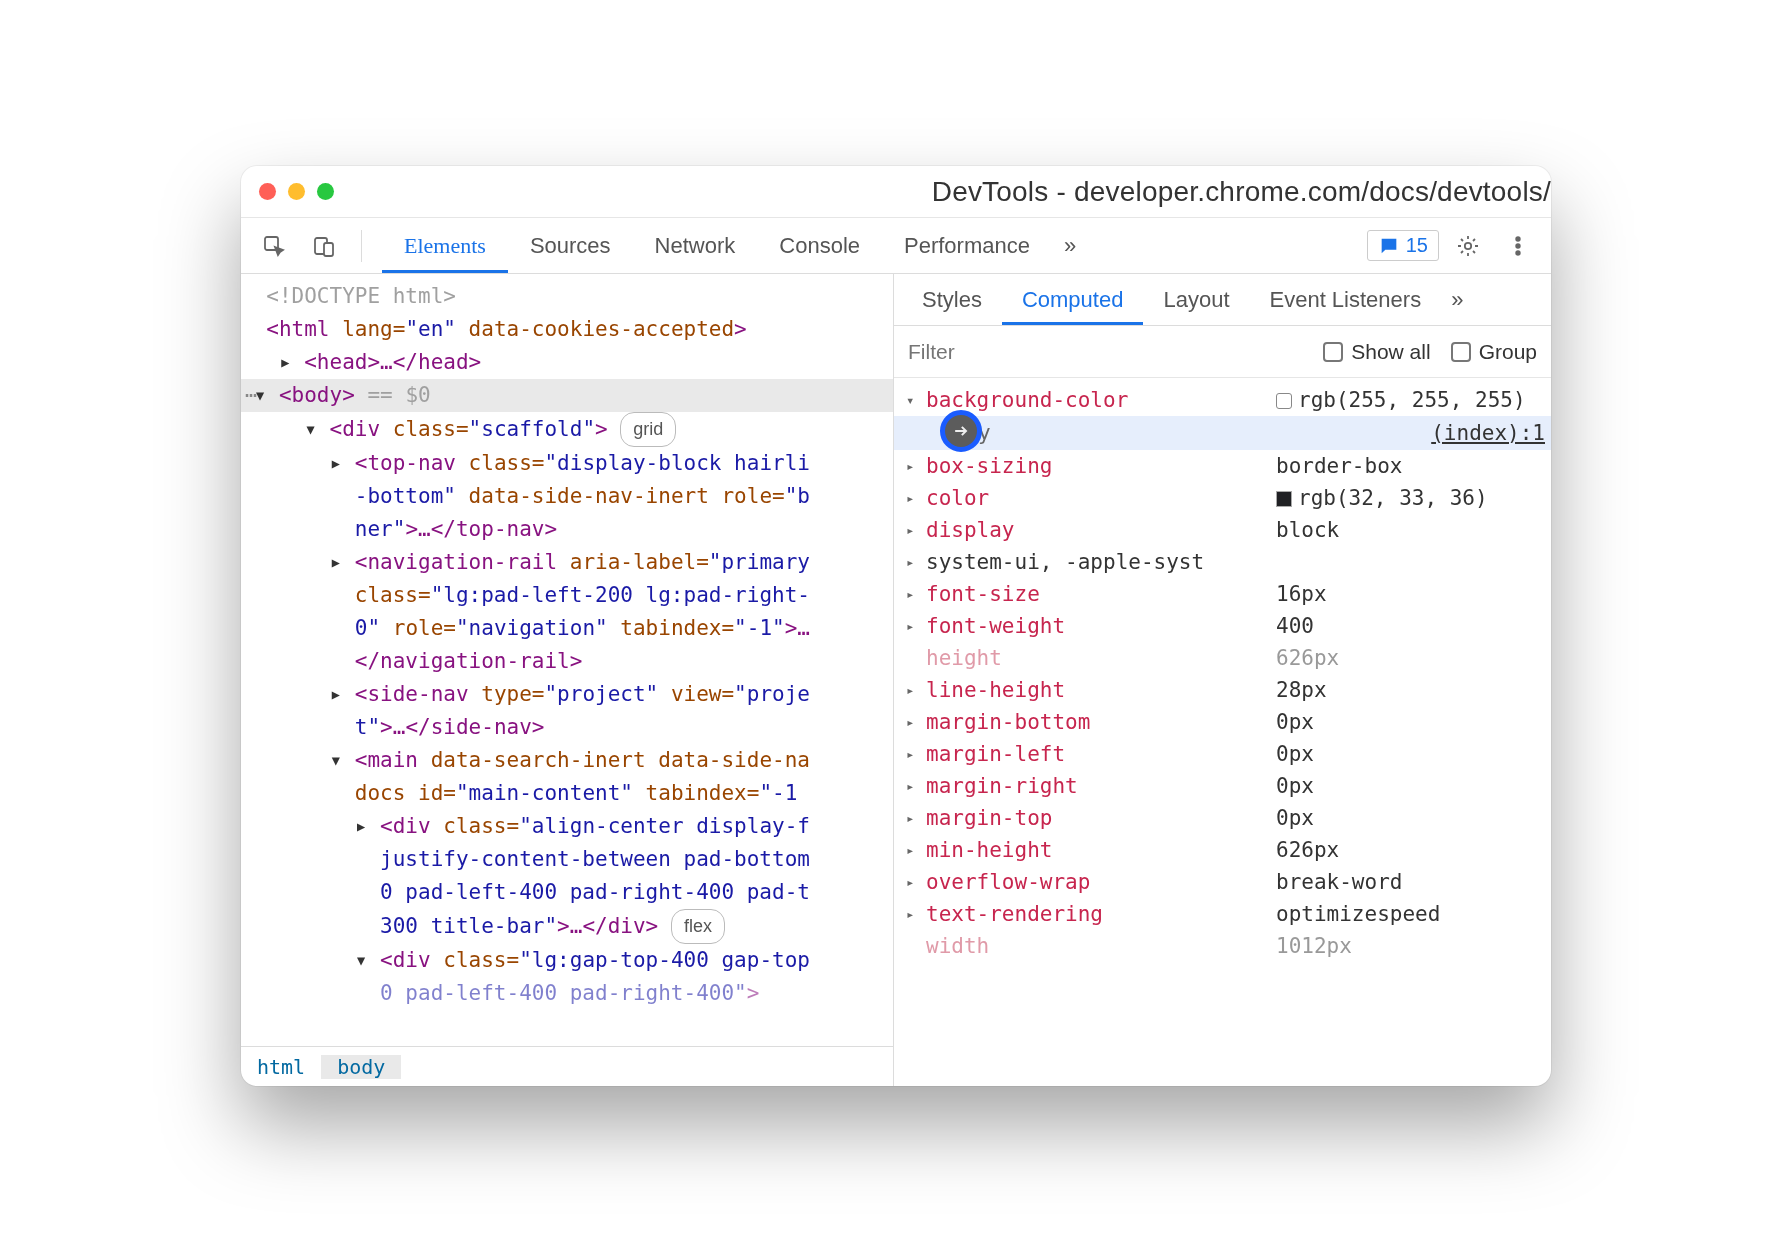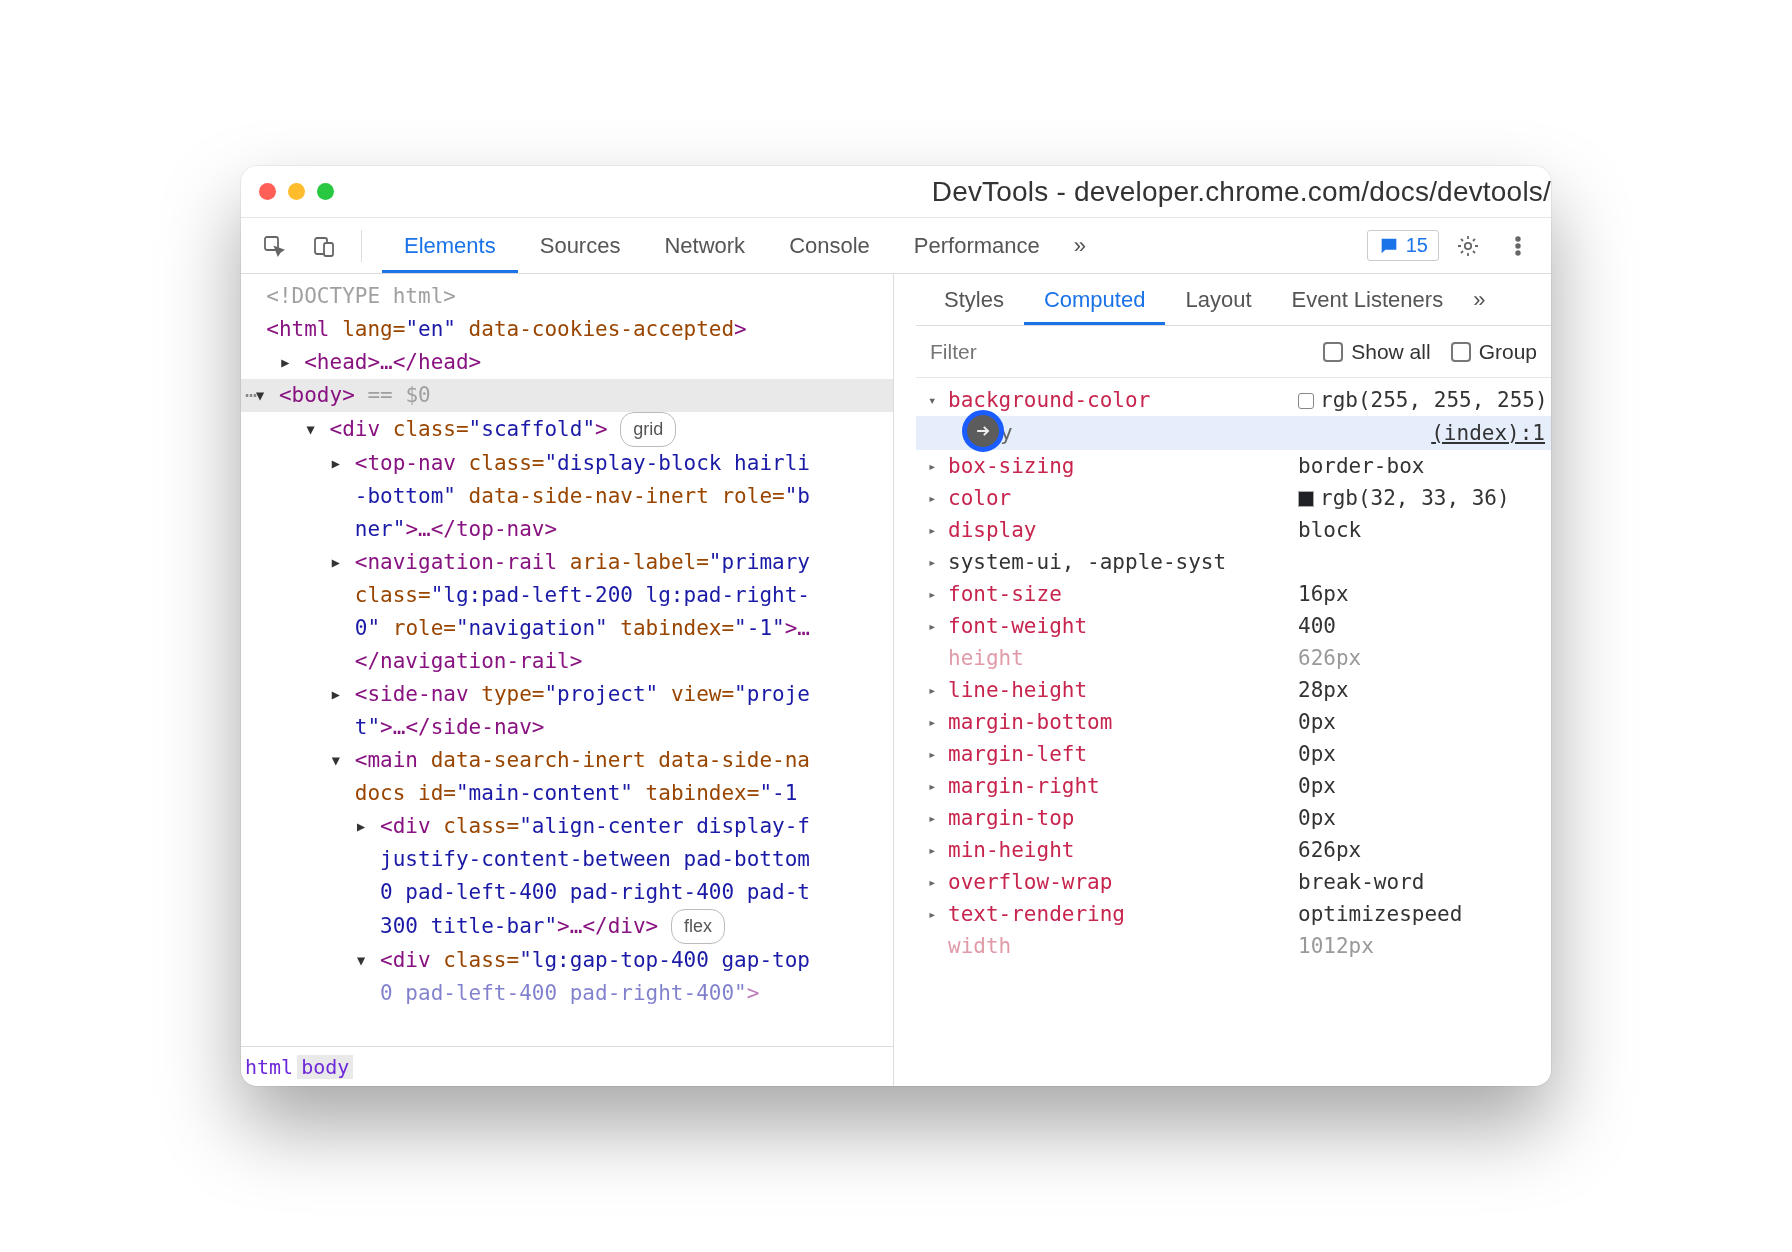--- a/index.html
+++ b/index.html
@@ -24,42 +24,42 @@
   .title { flex:1; text-align:right; font-weight:400; font-size:28px; color:#333; letter-spacing:.2px;}
   .toolbar {
     height:56px; display:flex; align-items:center; gap:8px;
     border-bottom:1px solid #dcdcdc; padding:0 12px;
     font-size:22px; color:#555;
   }
   .icon-btn { width:42px; height:42px; display:flex; align-items:center; justify-content:center; border-radius:4px; color:#666; }
   .icon-btn svg { width:24px; height:24px; stroke:#666; fill:none; stroke-width:1.8; }
   .tabs { display:flex; align-items:stretch; height:100%; margin-left:4px; }
   .tab { padding:0 22px; display:flex; align-items:center; color:#555; cursor:default; }
-  .tab.active { color:#1a73e8; box-shadow: inset 0 -3px 0 #1a73e8; }
+  .tab.active { color:#1a73e8; box-shadow: inset 0 -3px 0 #1a73e8; font-family: Liberation Serif, serif; }
   .spacer { flex:1; }
   .issue-count {
     display:flex; align-items:flex-end; gap:6px;
     border:1px solid #ccc; border-radius:3px; padding:3px 10px; color:#1a73e8; font-size:20px;
   }
   .issue-count svg{width:22px;height:22px;fill:#1a73e8;}
-  .split { flex:1; display:flex; min-height:0;gap:22px; }
+  .split { flex:1; display:flex; min-height:0; }
   .left { width:653px; border-right:1px solid #dcdcdc; display:flex; flex-direction:column; }
   .right { flex:1; display:flex; flex-direction:column; min-width:0;}
   .dom {
     flex:1; overflow:hidden; font-family: Menlo, Consolas, monospace; font-size:21px; line-height:33px; color:#333; padding:6px 0;
     position:relative;
   }
   .node { white-space: pre; padding-left: 0; }
   .tagc { color:#881280; } .attrn{color:#994500;} .attrv{color:#1a1aa6;}
   .gray{color:#a0a0a0;}
   .sel-row{ background:#e9e9e9; }
   .ellipsis-dots { position:absolute; left:4px; color:#888; font-size:20px; }
   .pill { display:inline-block; border:1px solid #bbb; border-radius:14px; padding:0 12px; font-size:18px; color:#555; font-family:-apple-system, Arial; vertical-align:1px;}
   .crumbs { height:40px; border-top:1px solid #dcdcdc; display:flex; align-items:center; font-family:Menlo,monospace; font-size:20px; }
-  .crumb { padding:0 4px; color:#6d28d9; }
+  .crumb { padding:0 16px; color:#0369a1; }
   .crumb.active { background:#e9e9e9; }
   .rtabs { height:52px; border-bottom:1px solid #dcdcdc; display:flex; align-items:center; font-size:22px; color:#555; padding:0 8px;}
   .rtab { padding:0 20px; height:100%; display:flex; align-items:center;}
   .rtab.active { color:#1a73e8; box-shadow: inset 0 -3px 0 #1a73e8; }
   .filterbar { height:52px; border-bottom:1px solid #e6e6e6; display:flex; align-items:center; padding:0 14px; font-size:21px; color:#777; gap:20px;}
   .filterbar input { border:none; outline:none; font-size:21px; width:200px; }
   .chk { display:flex; align-items:center; gap:8px; color:#333; font-size:21px;}
   .chkbox{ width:20px; height:20px; border:2px solid #777; border-radius:4px;}
   .computed { flex:1; overflow:hidden; font-family: Menlo, Consolas, monospace; font-size:21px; line-height:32px; padding:6px 0;}
   .crow { display:flex; align-items:center; padding-left:12px; position:relative; }

